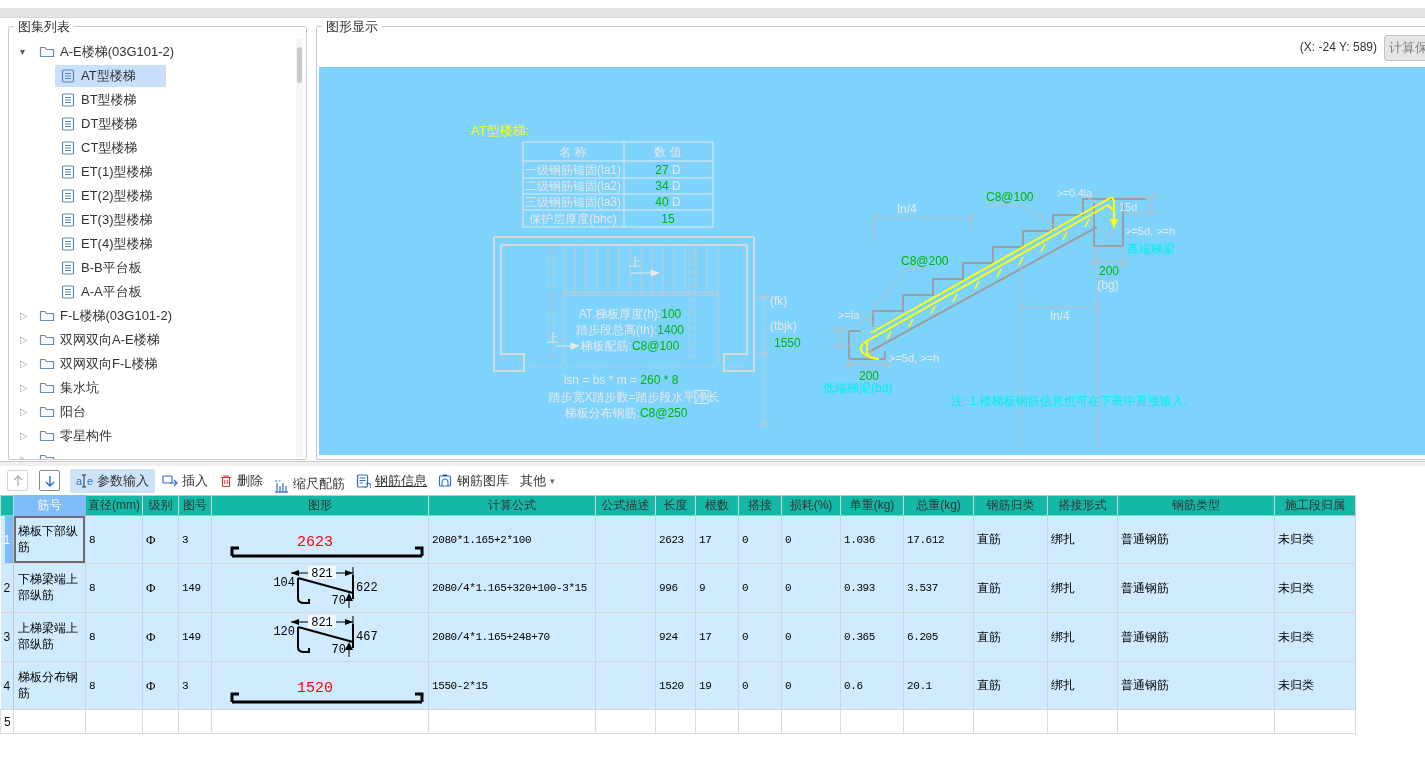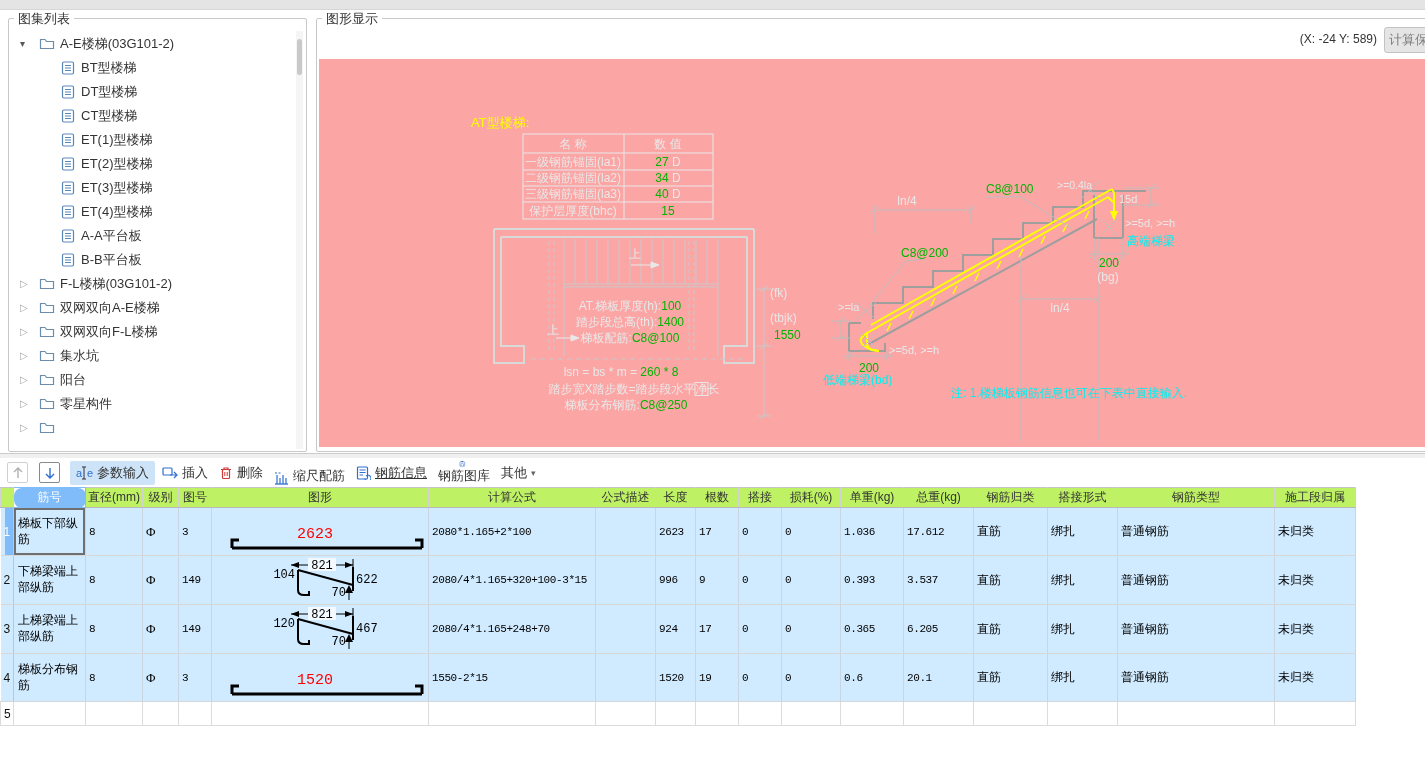--- a/index.html
+++ b/index.html
@@ -1,50 +1,50 @@
 <!DOCTYPE html>
 <html><head>
 <meta charset="utf-8">
 <style>
   * { margin:0; padding:0; box-sizing:border-box; }
   html,body { width:1425px; height:757px; background:#fff; font-family:"Liberation Sans",sans-serif; overflow:hidden; }
-  .app { position:relative; width:1425px; height:625px; background:#fff; }
+  .app { position:relative; width:1425px; height:625px; background:#fff;margin-top:8px; }
   .topstrip { position:absolute; left:0; top:0; width:1425px; height:10px; background:#e4e4e4; border-bottom:1px solid #d6d6d6; }
   .groupbox { position:absolute; border:1px solid #c8c8c8; border-radius:2px; background:#fff; }
   .grouplabel { position:absolute; top:-9px; left:5px; background:#fff; padding:0 4px; font-size:13px; color:#333; line-height:17px; }
   #leftbox { left:8px; top:18px; width:299px; height:434px; }
   #rightbox { left:316px; top:18px; width:1113px; height:434px; }
   
   .tree { position:absolute; left:1px; top:13px; width:280px; height:419px; overflow:hidden; }
   .trow { height:24px; line-height:24px; display:flex; align-items:center; padding-left:10px; white-space:nowrap; }
   .arrowbox { width:14px; font-size:10px; color:#595959; flex:0 0 14px; text-align:left; }
   .arrowbox.collapsed { color:#a7a7a7; font-size:10px; }
   .tcontent { display:flex; align-items:center; padding:0 30px 0 5px; height:22px; border-radius:1px;text-align:center; }
   .tcontent.sel { background:#c8e0fa; }
   .tlabel { font-size:13px; color:#333; margin-left:5px; }
   .ticon { width:16px; height:16px; flex:0 0 16px; }
   .indent1 { margin-left:21px; }
   .scroll { position:absolute; right:3px; top:12px; width:7px; height:418px; background:#f5f5f5; }
   .thumb { position:absolute; left:1px; top:8px; width:5px; height:36px; background:#c9c9c9; border-radius:3px; }
   
   .coords { position:absolute; top:13px; right:51px; font-size:12px; color:#333; }
   .calcbtn { position:absolute; top:8px; left:1067px; width:62px; height:26px; background:#e5e5e5; border:1px solid #c3c3c3; border-radius:3px; font-size:13px; color:#7d7d7d; text-align:center; line-height:24px; white-space:nowrap; overflow:hidden; }
-  .canvas { position:absolute; left:2px; top:40px; width:1107px; height:388px; background:#fca5a5; }
+  .canvas { position:absolute; left:2px; top:40px; width:1107px; height:388px; background:#7dd3fc; }
   
   .sep { position:absolute; left:0; top:453px; width:1425px; height:5px; background:#f0f0f0; border-top:1px solid #cbcbcb; }
   .toolbar { position:absolute; left:0; top:458px; width:1425px; height:29px; background:#fff; display:flex; align-items:center; font-size:13px; color:#333; }
   .tbtn { width:21px; height:21px; border:1px solid #d0d0d0; border-radius:2px; display:flex; align-items:center; justify-content:center; background:#fff; }
   .titem { display:flex; align-items:center; height:24px; padding:0 4px; border-radius:2px; }
   .titem.active { background:#cde3f8; padding:0 6px; }
   .titem svg { margin-right:4px; }
   .caret { font-size:9px; color:#666; margin-left:4px; }
   
   .grid { position:absolute; left:0; top:487px; border-collapse:collapse; table-layout:fixed; width:1355px; }
-  .grid th { background:#bef264; font-weight:normal; font-size:12px; color:#333; border:1px solid #d2d2d2; border-top:1px solid #c5c5c5; border-bottom:1px solid #b9b9b9; height:20px; padding:0 2px; overflow:hidden; }
-  .grid th.hsel { background:#7fbcf9; color:#fff; border-color:#7fbcf9;border-radius:8px; }
+  .grid th { background:#14b8a6; font-weight:normal; font-size:12px; color:#333; border:1px solid #d2d2d2; border-top:1px solid #c5c5c5; border-bottom:1px solid #b9b9b9; height:20px; padding:0 2px; overflow:hidden; }
+  .grid th.hsel { background:#7fbcf9; color:#fff; border-color:#7fbcf9; }
   .grid td { border:1px solid #c9d6e2; border-bottom:1px solid #d7d7d7; font-size:12px; color:#000; padding:1px 3px; overflow:hidden; vertical-align:middle; }
   .grid tr.datarow td { background:#d0ebff; }
   .grid td.gut { background:#f0f0f0; border-right:1px solid #c5c5c5; border-left:none; padding:0 0 0 3px; position:relative; font-size:12px; color:#111; }
   .grid td.gut .strip { position:absolute; left:4px; top:0; width:9px; height:100%; background:#7fbcf9; }
   .grid td.gut .num { position:relative; }
   .grid td.gut.cur .num { color:#fff; }
   .grid td.namec { line-height:1.3; padding:1px 2px 1px 4px; }
   .grid td.selcell { box-shadow:inset 0 0 0 2px #6f6f6f; }
   .grid td.mono { font-family:"Liberation Mono",monospace; font-size:11px; letter-spacing:-0.4px; white-space:nowrap; }
   .grid tr.emptyrow td { background:#fff; border:1px solid #dcdcdc; }
@@ -64,20 +64,30 @@
           <span class="arrowbox">▾</span>
           <span class="tcontent">
             <svg class="ticon" viewBox="0 0 16 16">
               <path d="M1.5,4.5 V12.5 H14.5 V5.5 H7.5 L6,3.5 H1.5 Z" fill="none" stroke="#6b8dab" stroke-width="1.2"></path>
             </svg>
             <span class="tlabel">A-E楼梯(03G101-2)</span>
           </span>
         </div>
         <div class="trow">
           <span class="arrowbox"></span>
+          <span class="tcontent indent1 sel">
+            <svg class="ticon" viewBox="0 0 16 16">
+              <rect x="2.5" y="2" width="11" height="12" rx="1.5" fill="none" stroke="#5b87b5" stroke-width="1.2"></rect>
+              <path d="M5,5.5 H11 M5,8 H11 M5,10.5 H11" stroke="#5b87b5" stroke-width="1.1"></path>
+            </svg>
+            <span class="tlabel">AT型楼梯</span>
+          </span>
+        </div>
+        <div class="trow">
+          <span class="arrowbox"></span>
           <span class="tcontent indent1">
             <svg class="ticon" viewBox="0 0 16 16">
               <rect x="2.5" y="2" width="11" height="12" rx="1.5" fill="none" stroke="#5b87b5" stroke-width="1.2"></rect>
               <path d="M5,5.5 H11 M5,8 H11 M5,10.5 H11" stroke="#5b87b5" stroke-width="1.1"></path>
             </svg>
             <span class="tlabel">BT型楼梯</span>
           </span>
         </div>
         <div class="trow">
           <span class="arrowbox"></span>
@@ -139,31 +149,31 @@
             <span class="tlabel">ET(4)型楼梯</span>
           </span>
         </div>
         <div class="trow">
           <span class="arrowbox"></span>
           <span class="tcontent indent1">
             <svg class="ticon" viewBox="0 0 16 16">
               <rect x="2.5" y="2" width="11" height="12" rx="1.5" fill="none" stroke="#5b87b5" stroke-width="1.2"></rect>
               <path d="M5,5.5 H11 M5,8 H11 M5,10.5 H11" stroke="#5b87b5" stroke-width="1.1"></path>
             </svg>
+            <span class="tlabel">B-B平台板</span>
+          </span>
+        </div>
+        <div class="trow">
+          <span class="arrowbox"></span>
+          <span class="tcontent indent1">
+            <svg class="ticon" viewBox="0 0 16 16">
+              <rect x="2.5" y="2" width="11" height="12" rx="1.5" fill="none" stroke="#5b87b5" stroke-width="1.2"></rect>
+              <path d="M5,5.5 H11 M5,8 H11 M5,10.5 H11" stroke="#5b87b5" stroke-width="1.1"></path>
+            </svg>
             <span class="tlabel">A-A平台板</span>
-          </span>
-        </div>
-        <div class="trow">
-          <span class="arrowbox"></span>
-          <span class="tcontent indent1">
-            <svg class="ticon" viewBox="0 0 16 16">
-              <rect x="2.5" y="2" width="11" height="12" rx="1.5" fill="none" stroke="#5b87b5" stroke-width="1.2"></rect>
-              <path d="M5,5.5 H11 M5,8 H11 M5,10.5 H11" stroke="#5b87b5" stroke-width="1.1"></path>
-            </svg>
-            <span class="tlabel">B-B平台板</span>
           </span>
         </div>
         <div class="trow">
           <span class="arrowbox collapsed">▷</span>
           <span class="tcontent">
             <svg class="ticon" viewBox="0 0 16 16">
               <path d="M1.5,4.5 V12.5 H14.5 V5.5 H7.5 L6,3.5 H1.5 Z" fill="none" stroke="#6b8dab" stroke-width="1.2"></path>
             </svg>
             <span class="tlabel">F-L楼梯(03G101-2)</span>
           </span>
@@ -457,21 +467,21 @@
       <span>缩尺配筋</span>
     </div>
     <div class="titem" style="margin-left:3px;text-decoration:underline;">
       <svg width="15" height="14" viewBox="0 0 15 14">
           <rect x="1.5" y="1" width="10" height="12" rx="1" stroke="#2f6fd0" fill="none" stroke-width="1.2"></rect>
           <path d="M3.5,4 H9.5 M3.5,6.5 H9.5 M3.5,9 H7" stroke="#2f6fd0" stroke-width="1"></path>
           <path d="M10,10 a3,3 0 1 1 -1,2.5" stroke="#2f6fd0" fill="none" stroke-width="1.1"></path>
         </svg>
       <span>钢筋信息</span>
     </div>
-    <div class="titem" style="margin-left:3px;flex-direction:column;">
+    <div class="titem" style="margin-left:3px;">
       <svg width="15" height="14" viewBox="0 0 15 14">
           <rect x="1.5" y="2" width="11" height="10" rx="1" stroke="#2f6fd0" fill="none" stroke-width="1.2"></rect>
           <path d="M4,12 V9 a3,4 0 0 1 6,0 V12" stroke="#2f6fd0" fill="none" stroke-width="1.1"></path>
           <path d="M5,2 V1 H9 V2" stroke="#2f6fd0" stroke-width="1"></path>
         </svg>
       <span>钢筋图库</span>
     </div>
     <div class="titem" style="margin-left:3px;">
       <span>其他</span>
       <span class="caret">▾</span>

